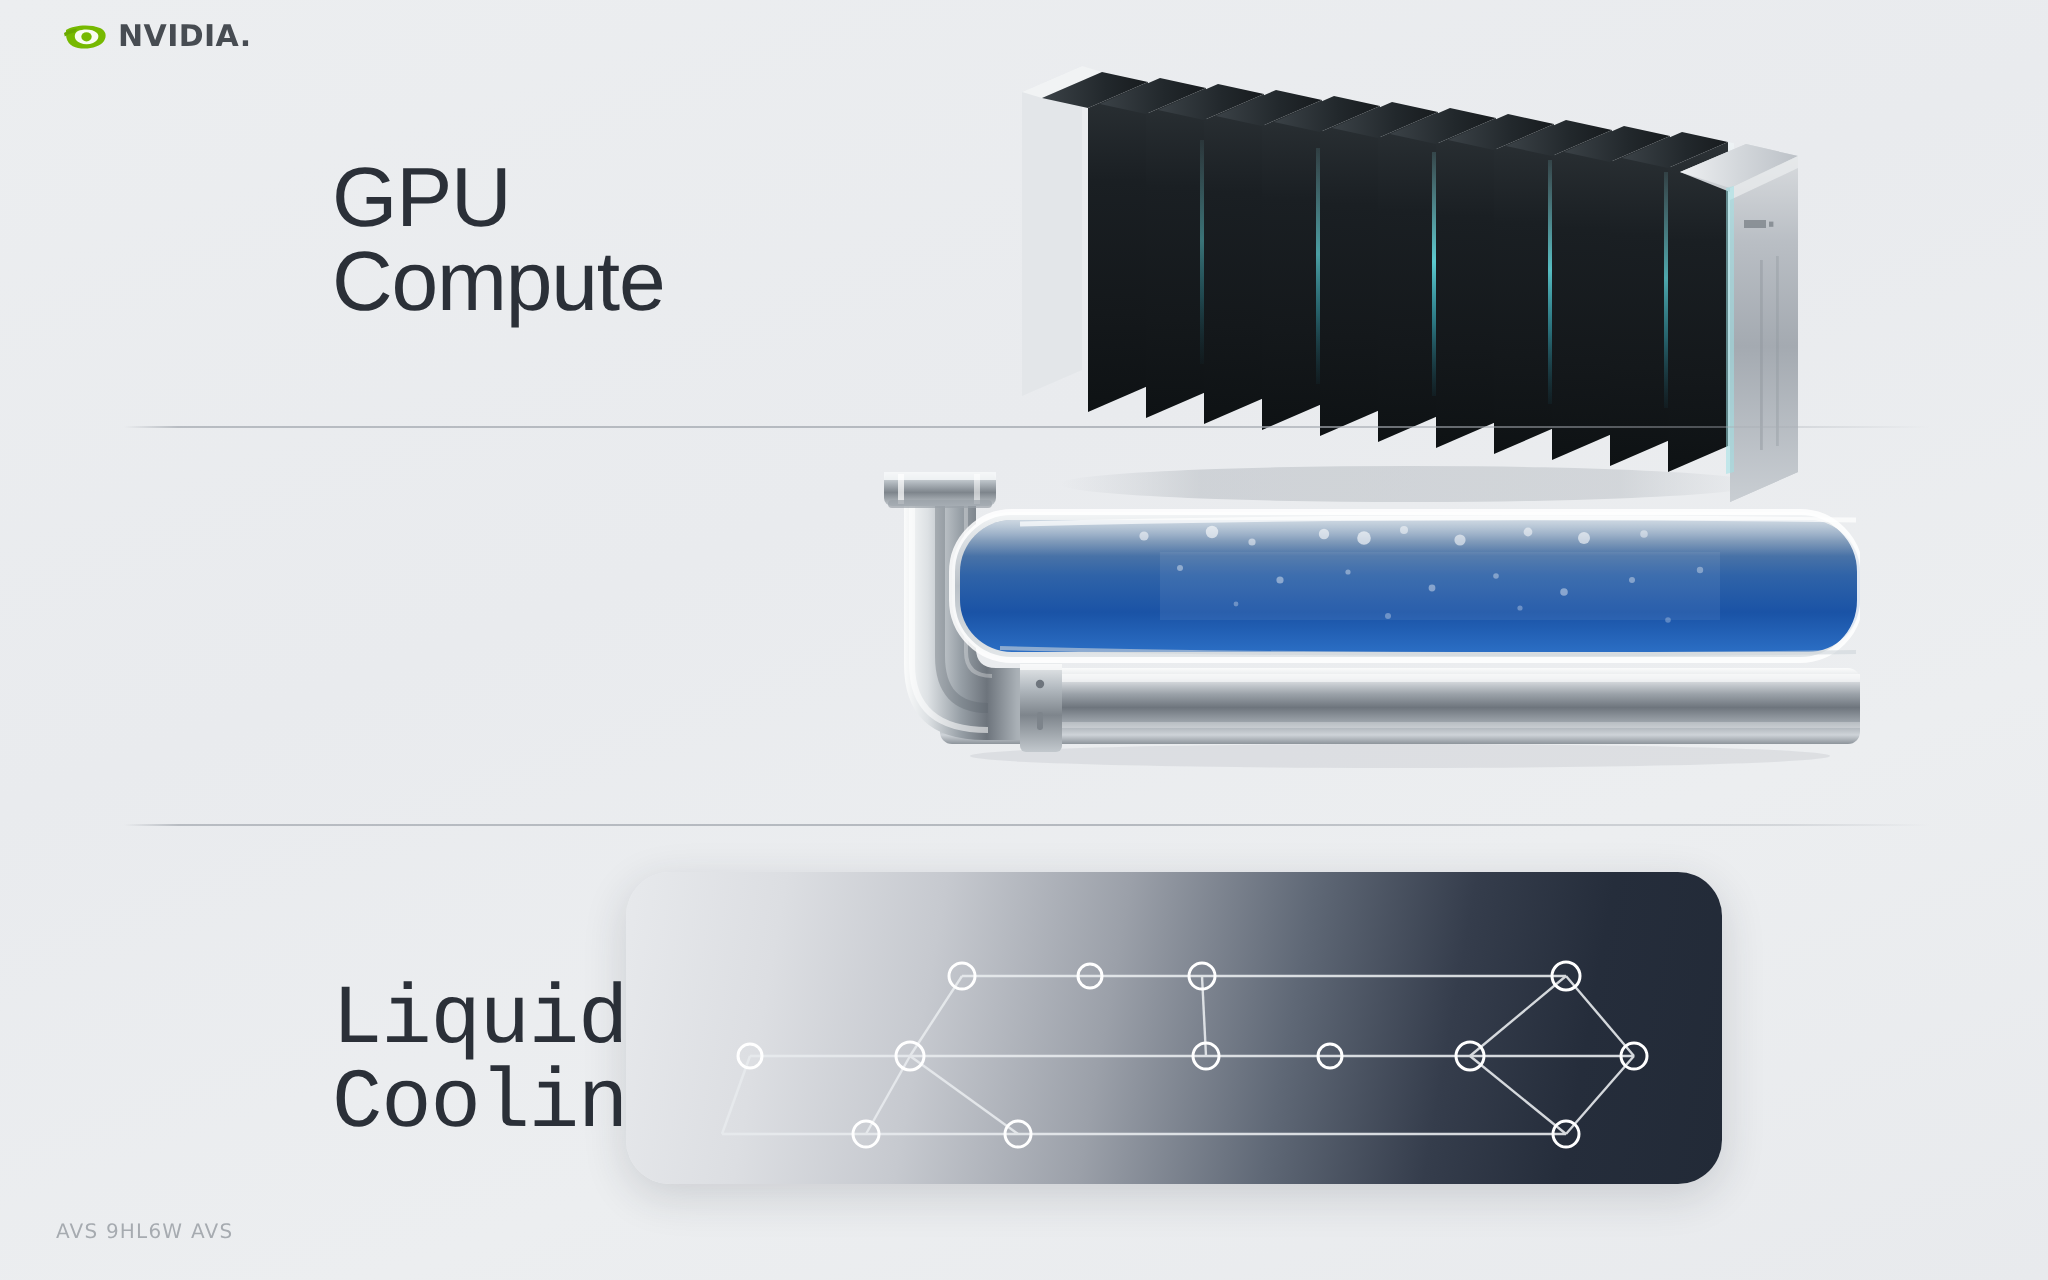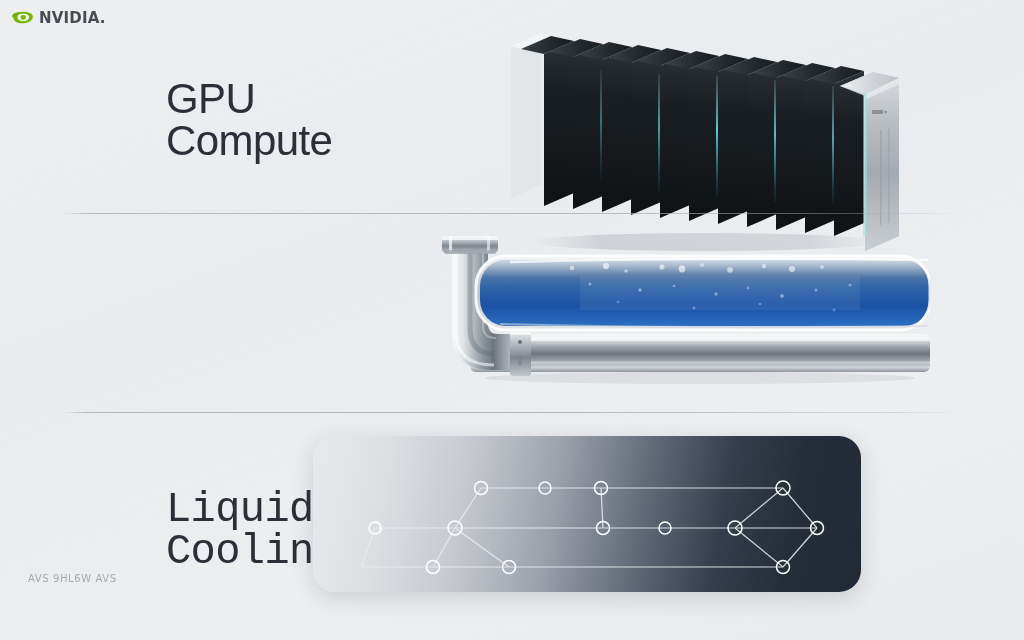--- a/index.html
+++ b/index.html
@@ -13,23 +13,24 @@
     height: 640px;
     overflow: hidden;
     background: linear-gradient(160deg, #eceef0 0%, #e9ebee 40%, #eceef0 70%, #e8eaed 100%);
     font-family: "Liberation Sans", sans-serif;
     -webkit-font-smoothing: antialiased;
   }
 
   
   #brand {
     position: absolute;
-    left: 12px;
+    left: 32px;
     top: 11px;
     display: flex;
+    align-items: center;
     gap: 5px;
   }
   #brand .eye-mark {
     width: 22px;
     height: 13px;
     display: block;
   }
   #brand .wordmark {
     font-family: "DejaVu Sans", sans-serif;
     font-size: 15px;
@@ -124,21 +125,21 @@
     left: 0; top: 0;
     width: 548px;
     height: 156px;
   }
   #ai-network svg { display: block; }
 
   
   #footer-artifact {
     position: absolute;
     left: 28px;
-    top: 573px;
+    top: 611px;
     font-family: "DejaVu Sans", sans-serif;
     font-size: 10px;
     letter-spacing: 0.6px;
     color: #9ba0a6;
     opacity: 0.85;
     white-space: pre;
   }
 </style>
 </head>
 <body>

